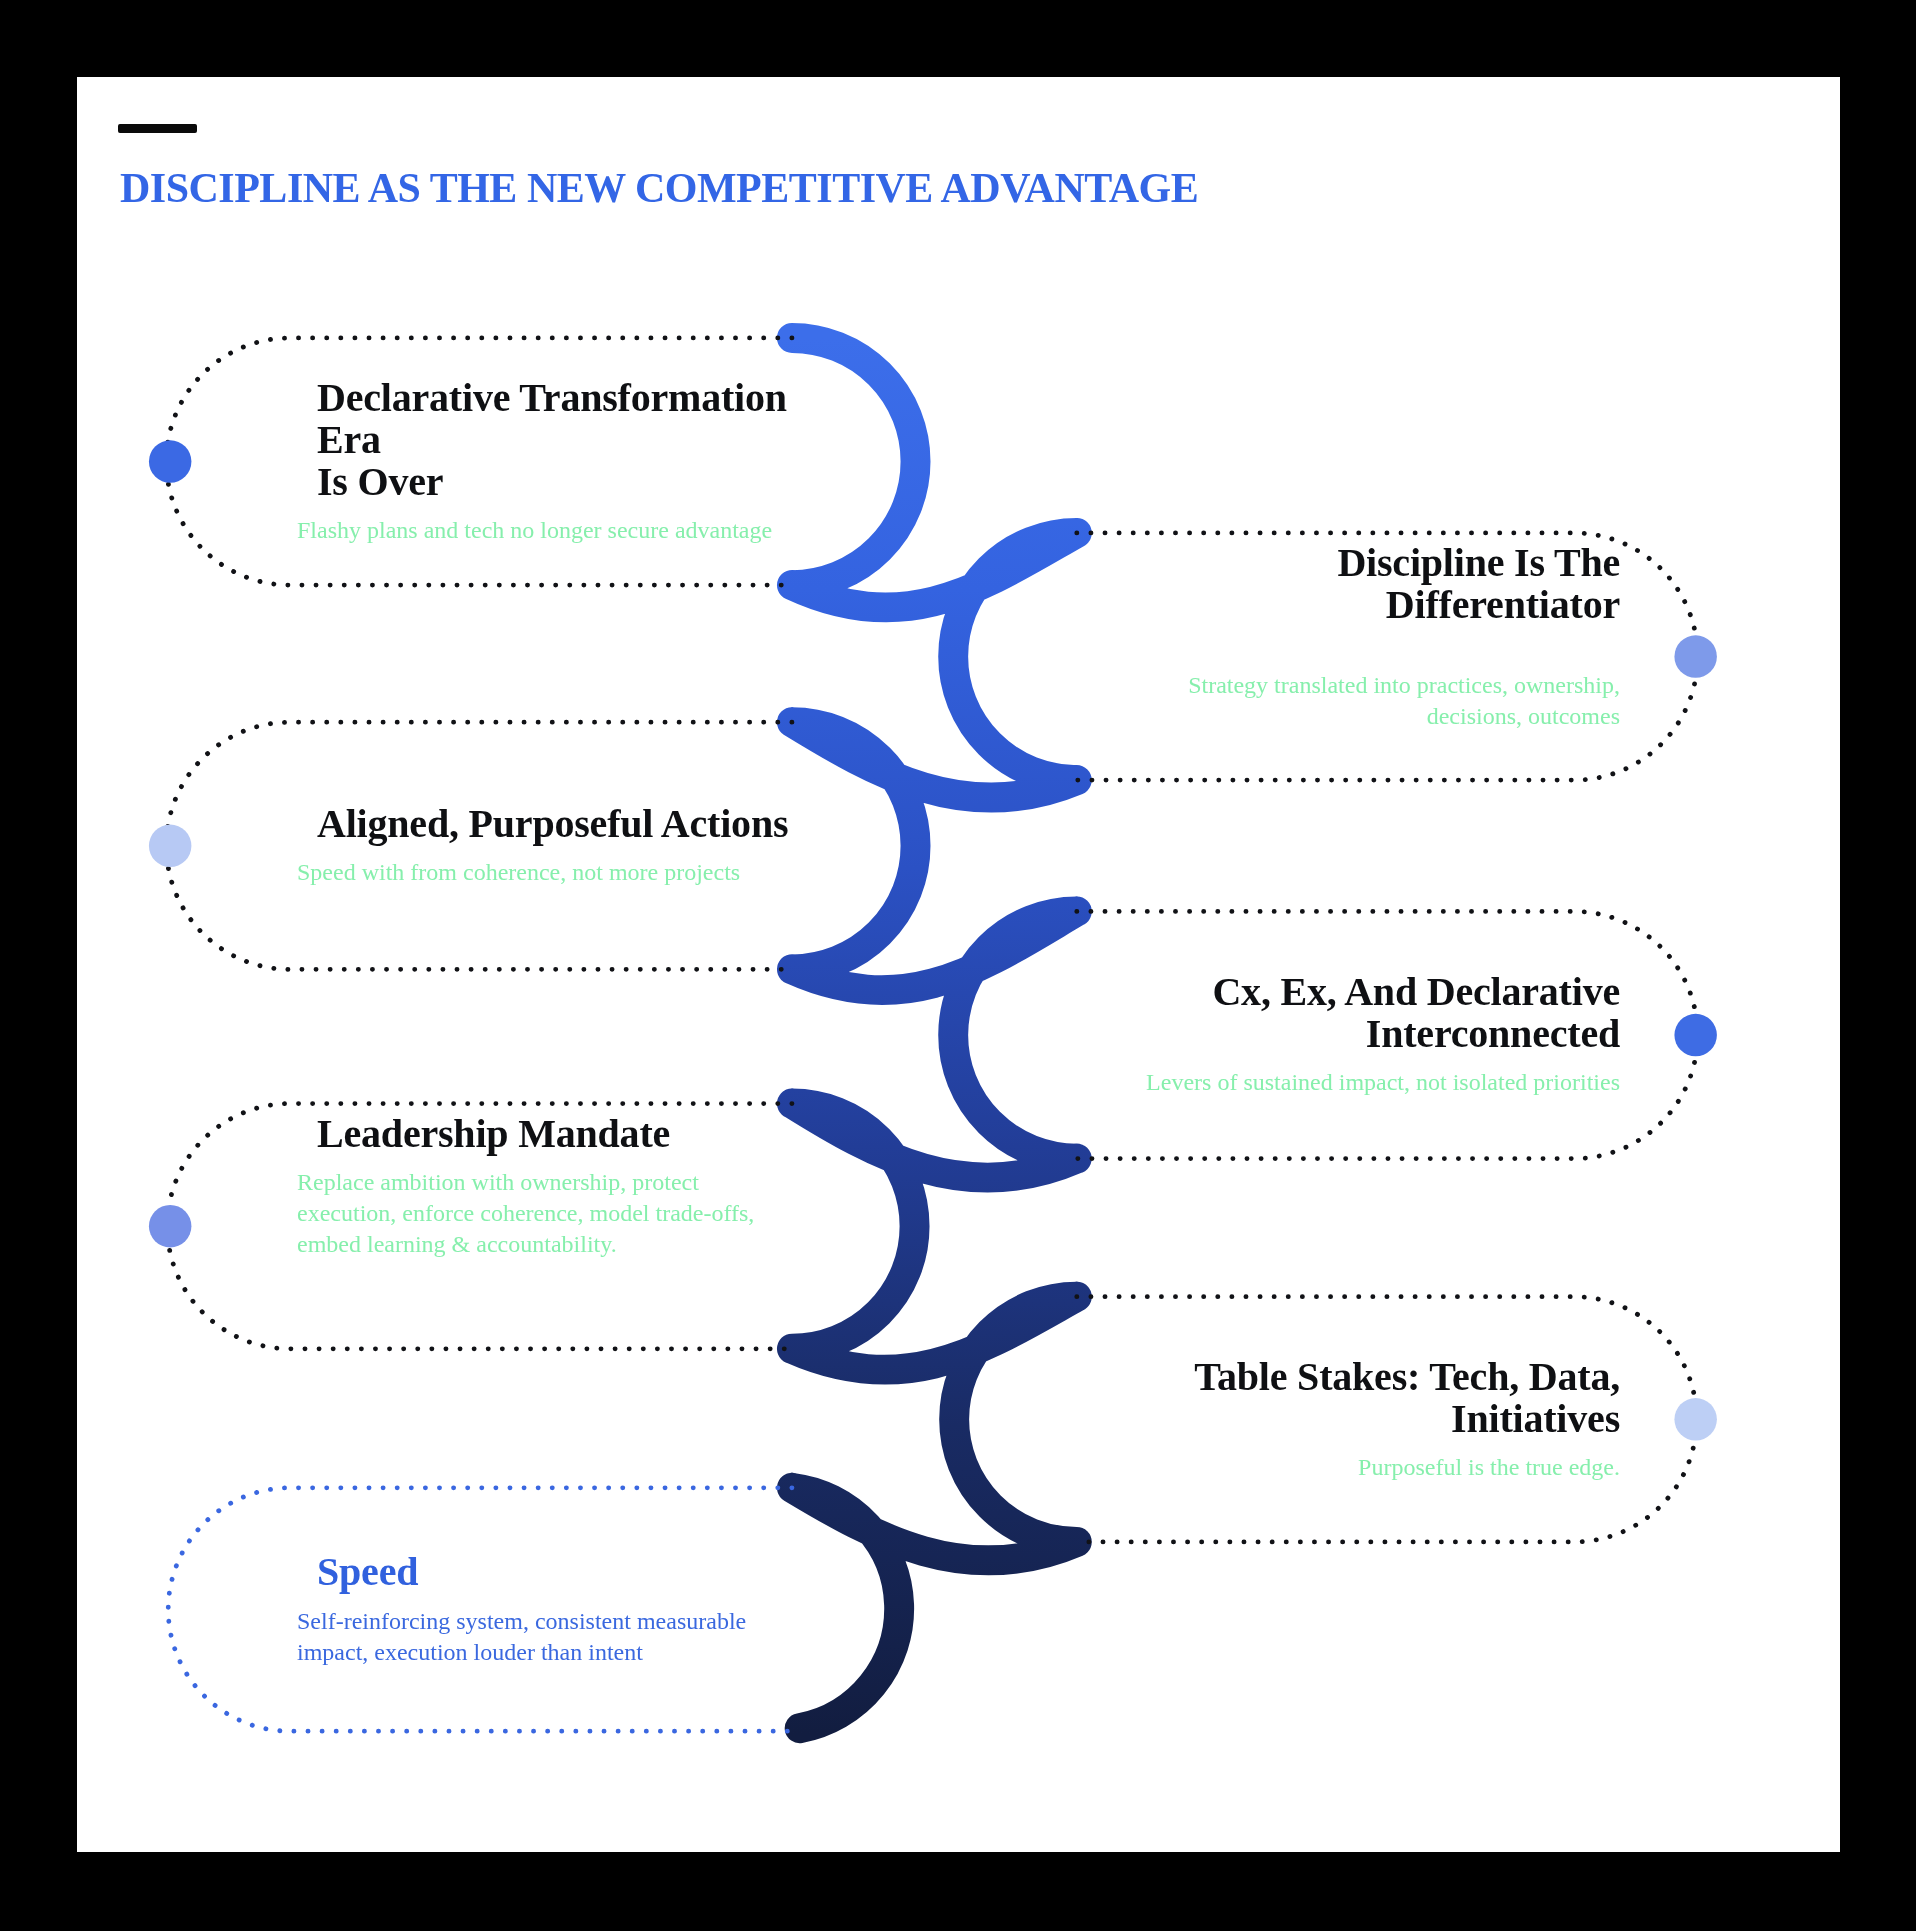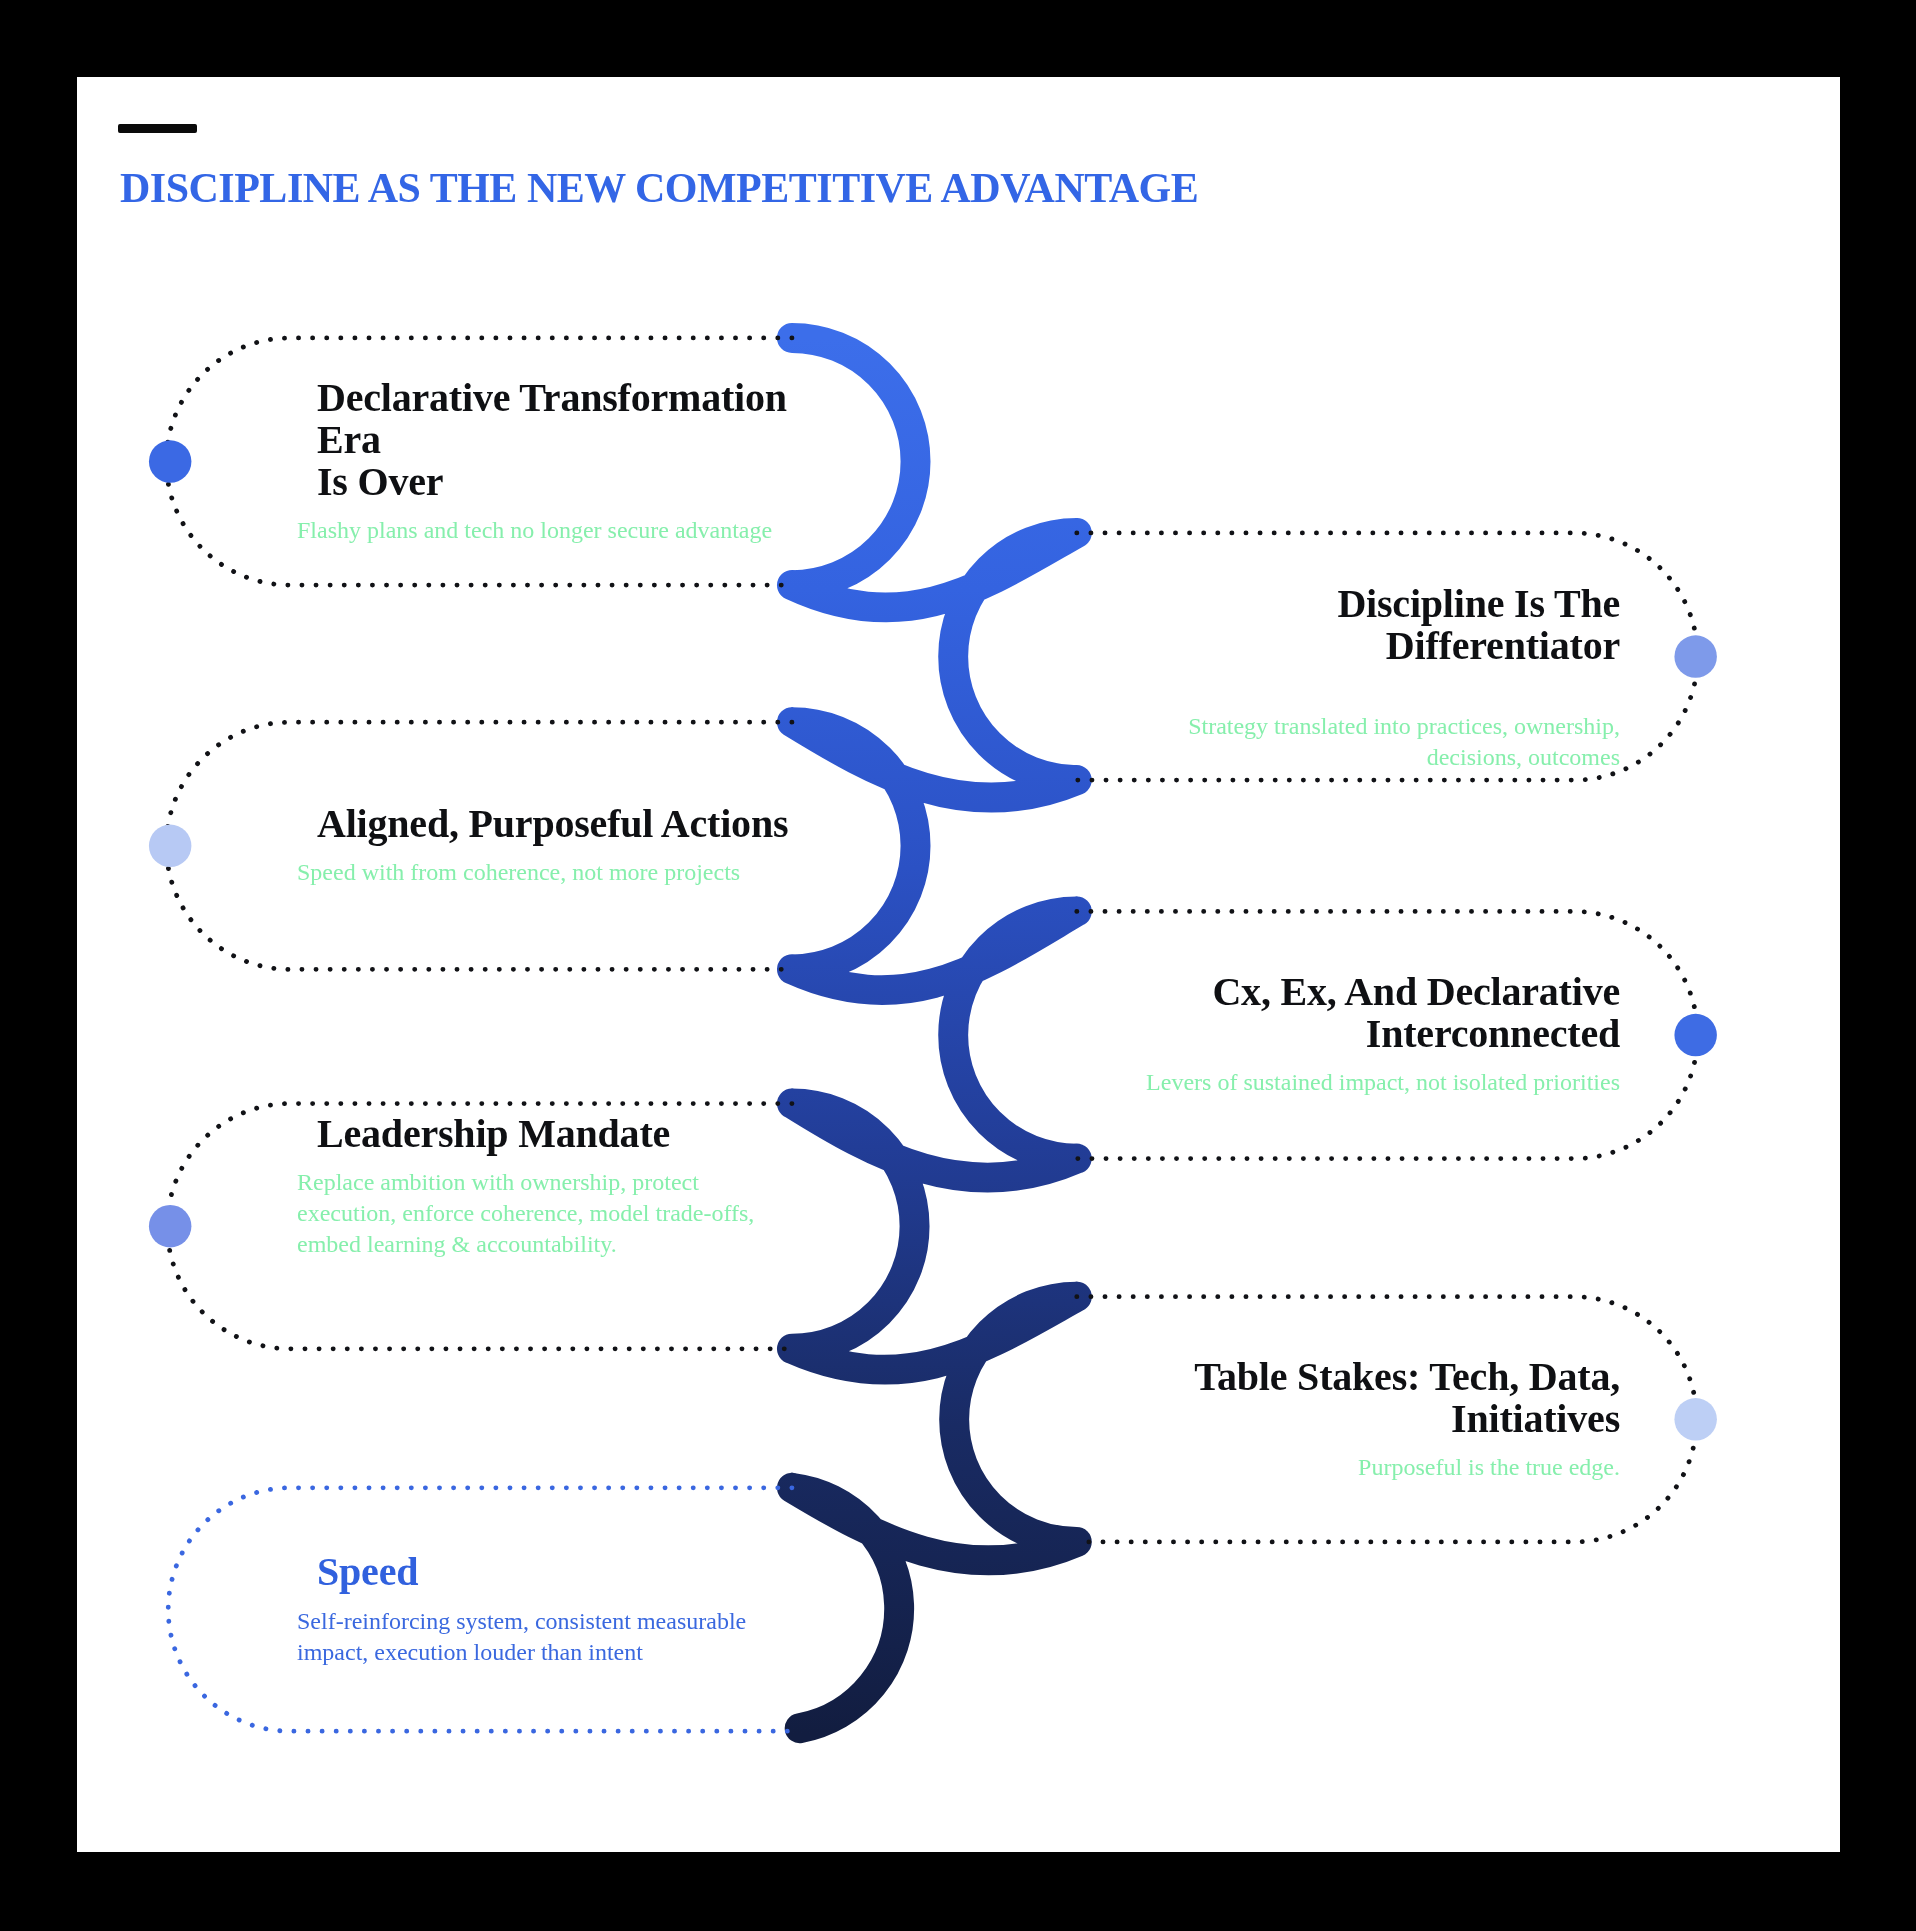--- a/index.html
+++ b/index.html
@@ -31,21 +31,21 @@
     font-size:40px; font-weight:bold; line-height:42px; letter-spacing:-0.2px;
     color:#0f1013; white-space:pre-line;margin-left:20px;
   }
   .pill-body {
     font-size:24px; line-height:31px; color:#86efac; white-space:pre-line;
   }
   .accent .pill-title { color:var(--accent_heading,#3161DE); }
   .accent .pill-body  { color:var(--accent_body,#3A68DF); }
   
   #t-p1 { left:297px; top:338px;  width:521px; height:247px; }
-  #t-p2 { left:1118px; top:554px; width:502px; height:247px;gap:44px; }
+  #t-p2 { left:1118px; top:513px; width:502px; height:247px;gap:44px; }
   #t-p3 { left:297px; top:722px;  width:521px; height:247px; }
   #t-p4 { left:1118px; top:911px; width:502px; height:247px; }
   #t-p5 { left:297px; top:1064px; width:521px; height:245px; }
   #t-p6 { left:1118px; top:1297px; width:502px; height:245px; }
   #t-p7 { left:297px; top:1488px; width:521px; height:243px; }
 </style>
 </head>
 <body>
 
 <div class="canvas">

